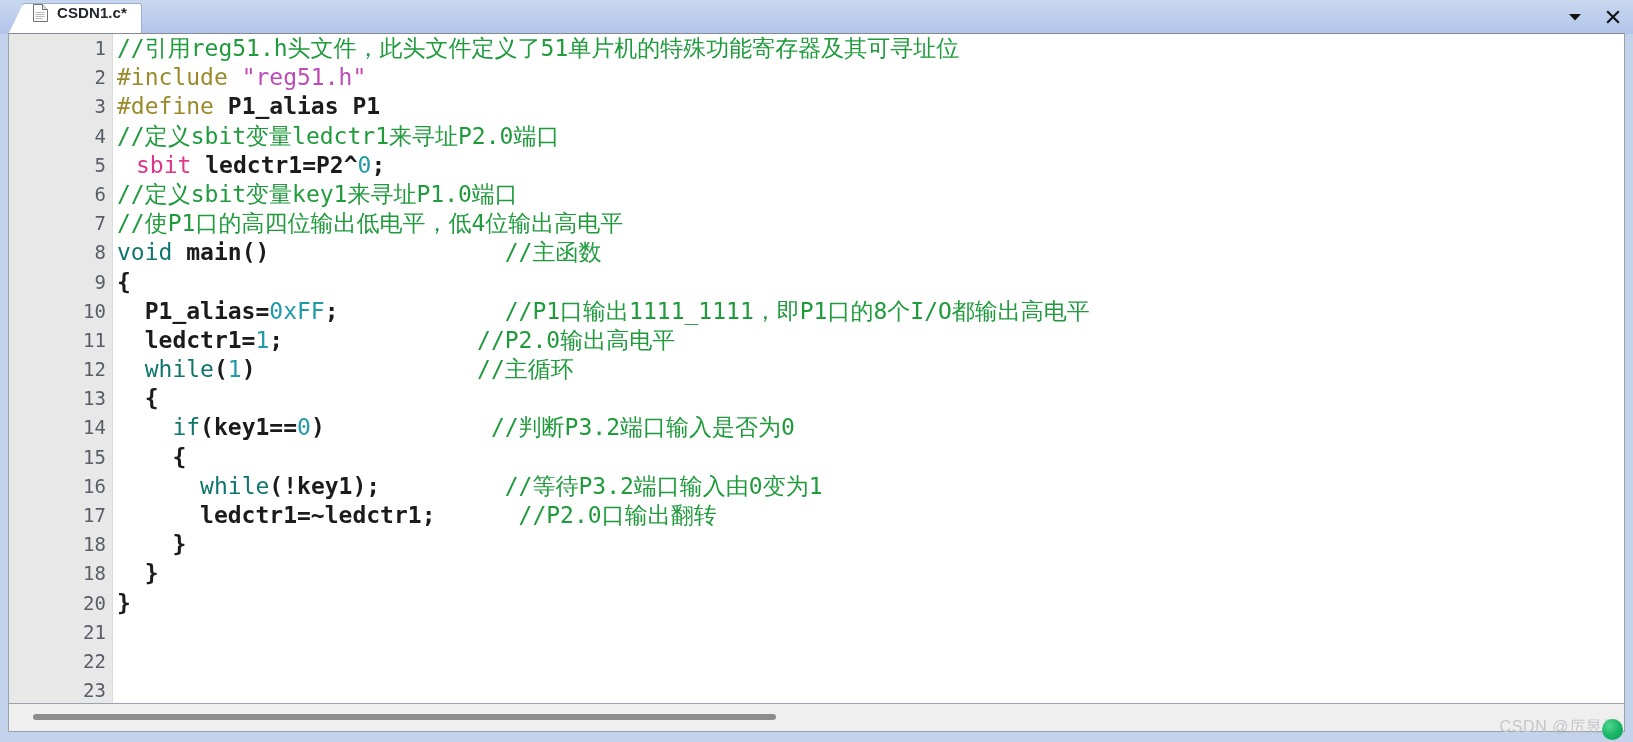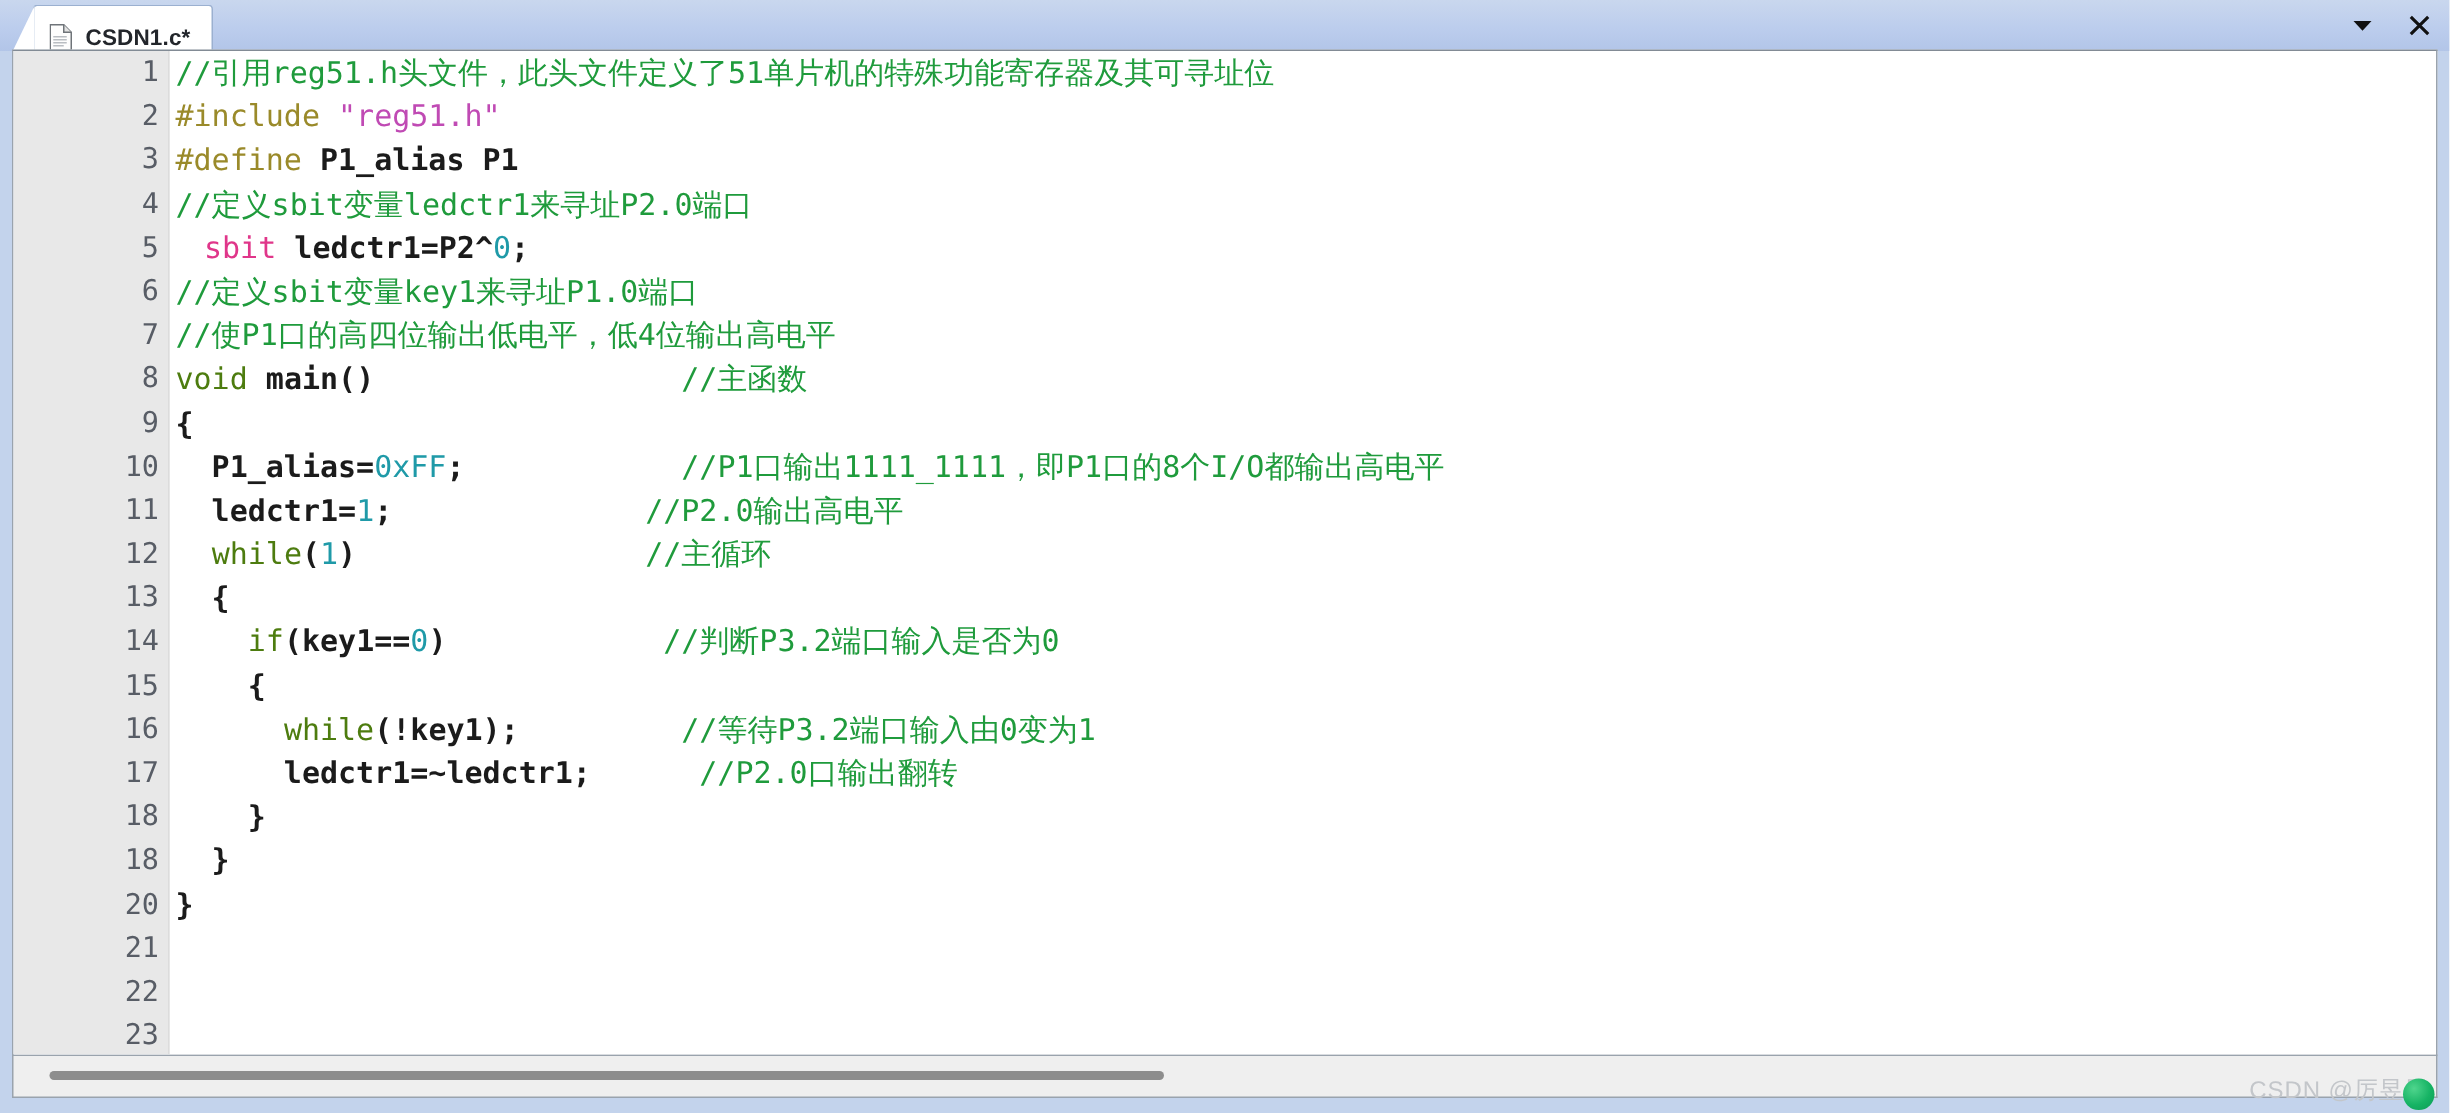--- a/index.html
+++ b/index.html
@@ -28,21 +28,21 @@
     position: absolute;
     left: 8px; top: 2px;
     height: 32px;
     display: flex;
     align-items: flex-end;
   }
   .tab {
     position: relative;
     height: 31px;
     display: flex;
-    align-items: flex-end;
+    align-items: flex-start;
     padding: 0 14px 0 10px;
     background: #ffffff;
     border: 1px solid #9bb0d0;
     border-bottom: none;
     border-top-left-radius: 3px;
     border-top-right-radius: 3px;
     margin-left: 14px;
     box-shadow: inset 0 1px 0 #ffffff;
   }
   .tab::before {
@@ -128,29 +128,29 @@
   .code {
     position: absolute;
     left: 105px; top: 0; right: 0; bottom: 0;
     overflow: hidden;
   }
   .code-line {
     height: 29.2px;
     line-height: 29.2px;
     white-space: pre;
     font-family: "DejaVu Sans Mono", "Liberation Mono", monospace;
-    font-size: 20px;
+    font-size: 23px;
     color: #1b1b1b;
     padding-left: 3px;
   }
 
   .tk-comment  { color: #1f9b3c; }
   .tk-pre      { color: #9a8a2a; }
   .tk-string   { color: #c04ab4; }
-  .tk-kw       { color: #4d7c0f; }
+  .tk-kw       { color: #0f766e; }
   .tk-kw2      { color: #e0368a; margin-left: 19px; }
   .tk-num      { color: #1f9aa8; }
   .tk-plain    { color: #1b1b1b; font-weight: bold; }
 
   
   .hscroll-area {
     position: absolute;
     left: 8px; top: 704px;
     width: 1617px; height: 28px;
     background: #efefef;

